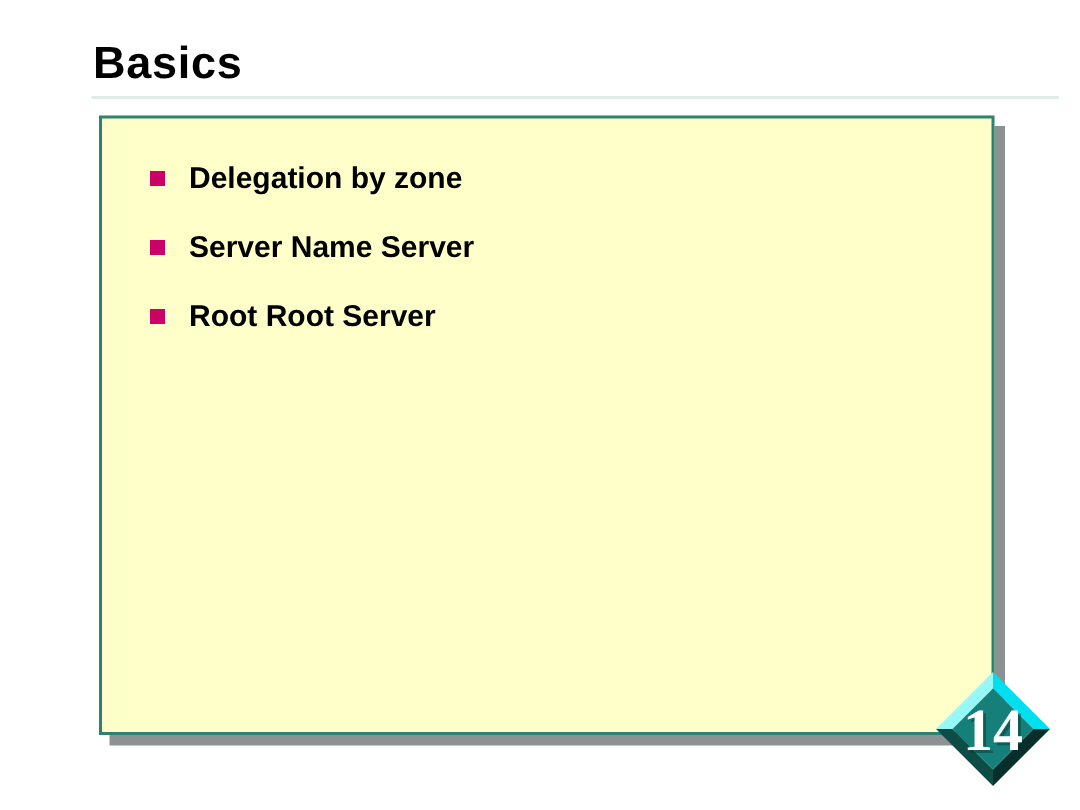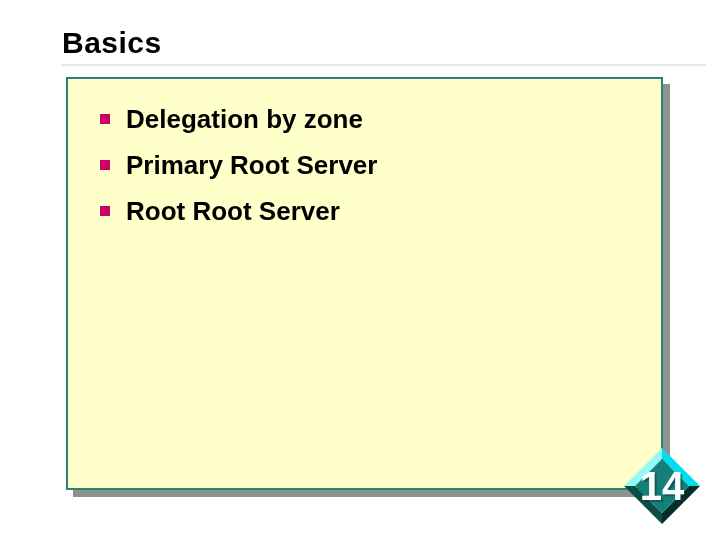--- a/index.html
+++ b/index.html
@@ -62,30 +62,31 @@
   }
   .bullet-marker {
     display: inline-block;
     width: 10px;
     height: 10px;
     background: #cc0066;
     margin-right: 16px;
     flex: 0 0 auto;
   }
   .bullet-text {
-    font-size: 26px;
+    font-size: 20px;
     font-weight: bold;
     color: #000000;
   }
   .page-badge {
     position: absolute;
     left: 618px;
     top: 448px;
     width: 76px;
     height: 76px;
+    font-family: Liberation Serif, serif;
   }
   .page-badge svg { display: block; width: 76px; height: 76px; }
   .page-number {
     position: absolute;
     left: 0; top: 0;
     width: 76px; height: 76px;
     display: flex;
     align-items: center;
     justify-content: center;
     font-size: 40px;
@@ -106,21 +107,21 @@
   <div class="content-box-shadow"></div>
 
   <div class="content-box">
     <ul class="bullet-list">
       <li class="bullet-item">
         <span class="bullet-marker"></span>
         <span class="bullet-text">Delegation by zone</span>
       </li>
       <li class="bullet-item">
         <span class="bullet-marker"></span>
-        <span class="bullet-text">Primary Root Server</span>
+        <span class="bullet-text">Server Name Server</span>
       </li>
       <li class="bullet-item">
         <span class="bullet-marker"></span>
         <span class="bullet-text">Root Root Server</span>
       </li>
     </ul>
   </div>
 
   <div class="page-badge">
     <svg viewBox="0 0 76 76">

